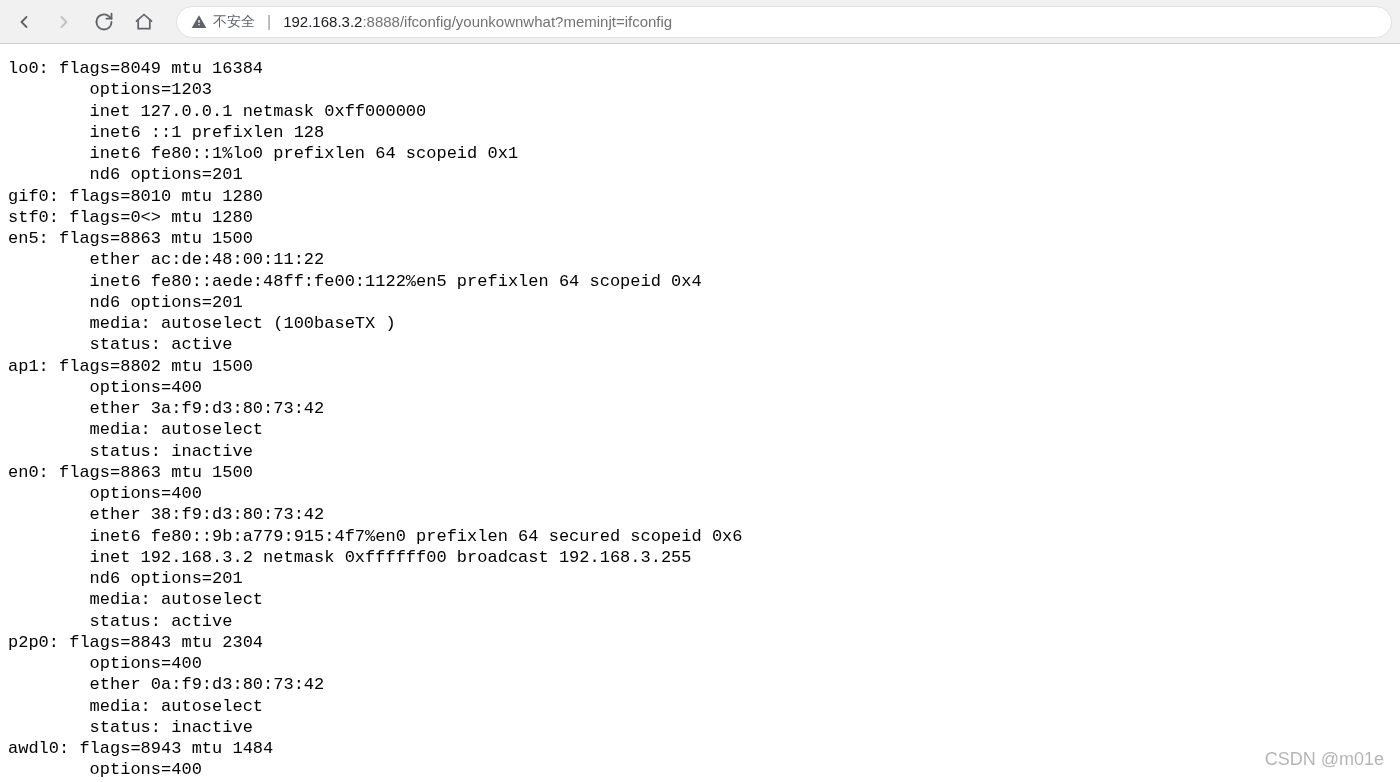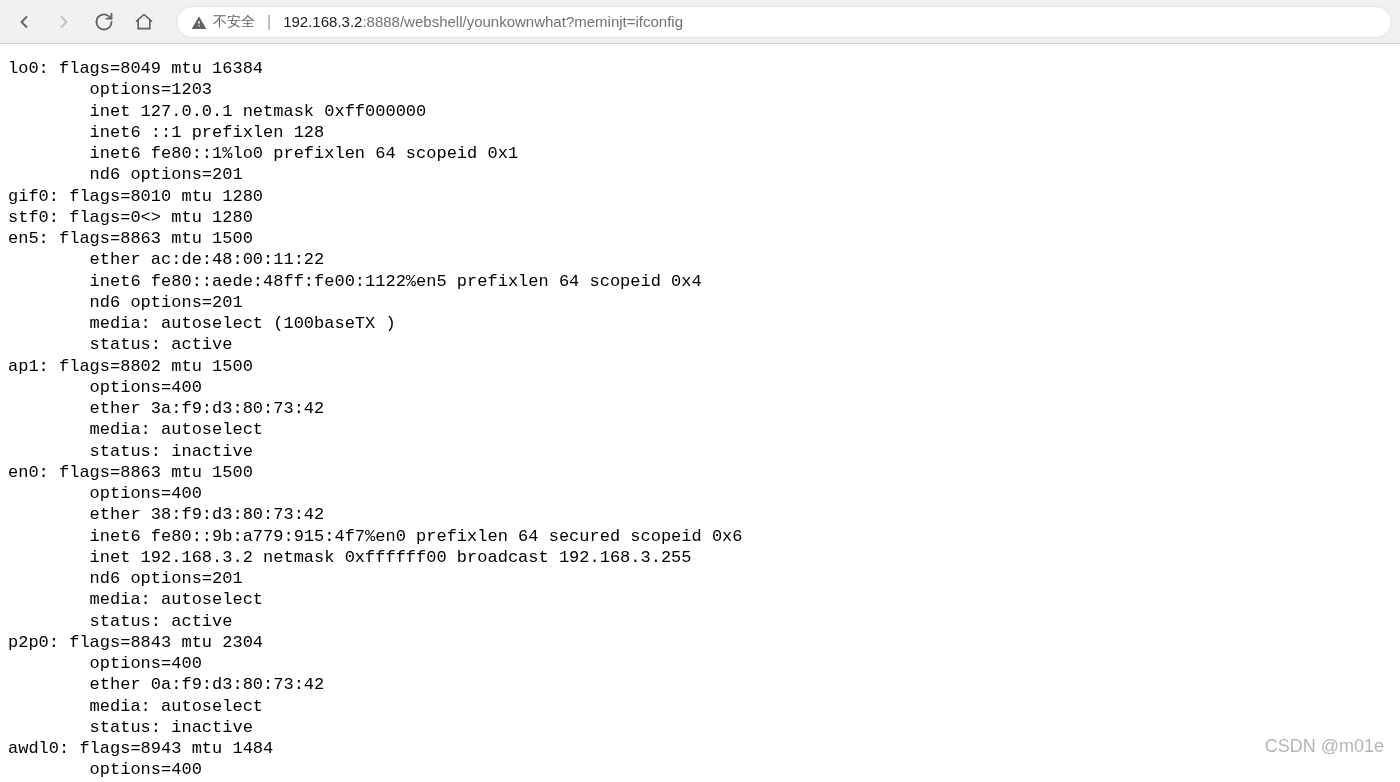--- a/index.html
+++ b/index.html
@@ -48,21 +48,21 @@
       border-radius: 16px;
       display: flex;
       align-items: center;
       padding: 0 14px;
       margin-left: 8px;
       border: 1px solid #e0e0e0;
       gap: 8px;
     }
     .security-badge {
       display: flex;
-      align-items: flex-end;
+      align-items: center;
       gap: 6px;
       color: #5f6368;
       font-size: 14px;
     }
     .security-badge svg {
       width: 16px;
       height: 16px;
     }
     .divider {
       color: #9aa0a6;
@@ -83,21 +83,21 @@
     .content {
       padding: 14px 8px;
       font-family: "Courier New", Courier, monospace;
       font-size: 17px;
       line-height: 1.25;
       white-space: pre;
       color: #000;
     }
     .watermark {
       position: fixed;
-      bottom: 25px;
+      bottom: 12px;
       right: 16px;
       color: rgba(120,120,120,0.55);
       font-size: 18px;
       font-family: Arial, sans-serif;
       pointer-events: none;
     }
   </style>
 </head>
 <body>
 
@@ -127,21 +127,21 @@
   </div>
   <div class="address-bar">
     <span class="security-badge">
       <svg viewBox="0 0 24 24" fill="#5f6368">
           <path d="M12 2L1 21h22L12 2zm1 15h-2v-2h2v2zm0-4h-2V9h2v4z"></path>
         </svg>
       <span>不安全</span>
     </span>
     <span class="divider">|</span>
     <span class="url-text">
-      <span class="url-host">192.168.3.2</span><span class="url-path">:8888</span><span class="url-path">/webshell/younkownwhat?meminjt=ifconfig</span>
+      <span class="url-host">192.168.3.2</span><span class="url-path">:8888</span><span class="url-path">/ifconfig/younkownwhat?meminjt=ifconfig</span>
     </span>
   </div>
 </div>
 
 <pre class="content">lo0: flags=8049 mtu 16384
         options=1203
         inet 127.0.0.1 netmask 0xff000000
         inet6 ::1 prefixlen 128
         inet6 fe80::1%lo0 prefixlen 64 scopeid 0x1
         nd6 options=201

